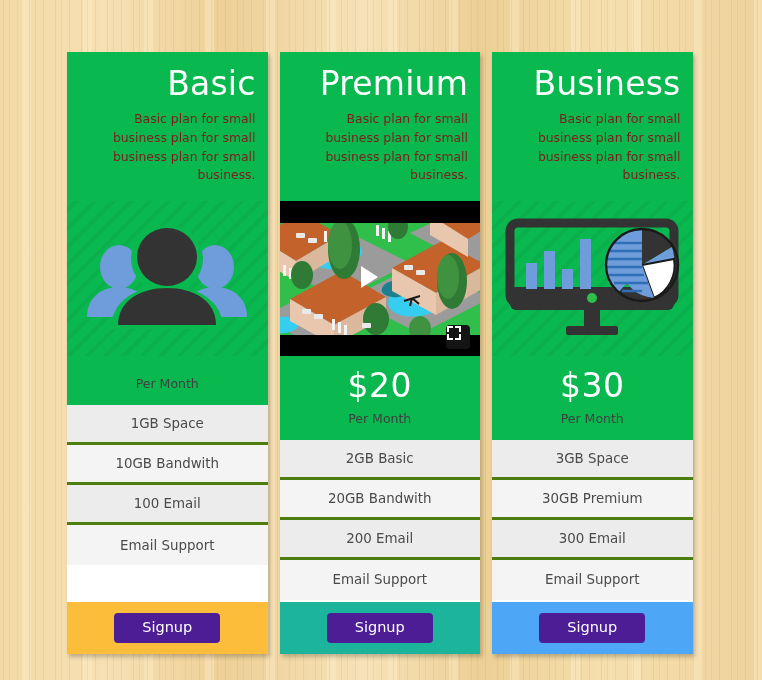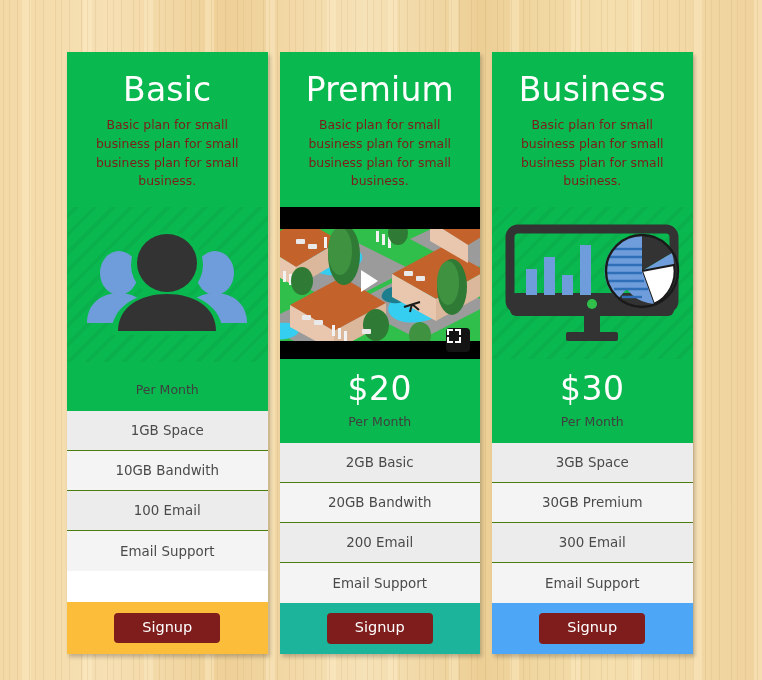--- a/index.html
+++ b/index.html
@@ -62,22 +62,22 @@
     display: flex;
     flex-direction: column;
     background: #ffffff;
     box-shadow: 2px 3px 4px rgba(0,0,0,0.22);
     overflow: hidden;
   }
 
   
   .head {
     background: #09b84e;
-    padding: 19px 12px 16px;
-    text-align: center;
+    padding: 13px 12px 16px;
+    text-align: right;
     color: #ffffff;
   }
   .plan-title {
     font-size: 33px;
     font-weight: 400;
     line-height: 1.18;
     letter-spacing: 0.2px;
   }
   .plan-desc {
     margin-top: 6px;
@@ -153,35 +153,35 @@
 
   
   .features { flex: 1 1 auto; }
   .feature {
     height: 40px;
     display: flex;
     align-items: center;
     justify-content: center;
     font-size: 13.4px;
     color: #4a4a4a;
-    border-bottom: 1px solid #4d7c0f;
+    border-bottom: 3px solid #4d7c0f;
   }
   .feature:nth-child(odd)  { background: #ececec; }
   .feature:nth-child(even) { background: #f4f4f4; }
   .feature:last-child { border-bottom: none; }
 
   
   .foot {
     height: 52px;
     display: flex;
     align-items: center;
     justify-content: center;
   }
   .signup {
-    background: #7f1d1d;
+    background: #4c1d95;
     color: #ffffff;
     border: none;
     border-radius: 4px;
     font-family: inherit;
     font-size: 14.5px;
     padding: 7px 28px 8px;
     cursor: pointer;
     line-height: 1.1;
   }
 </style>

